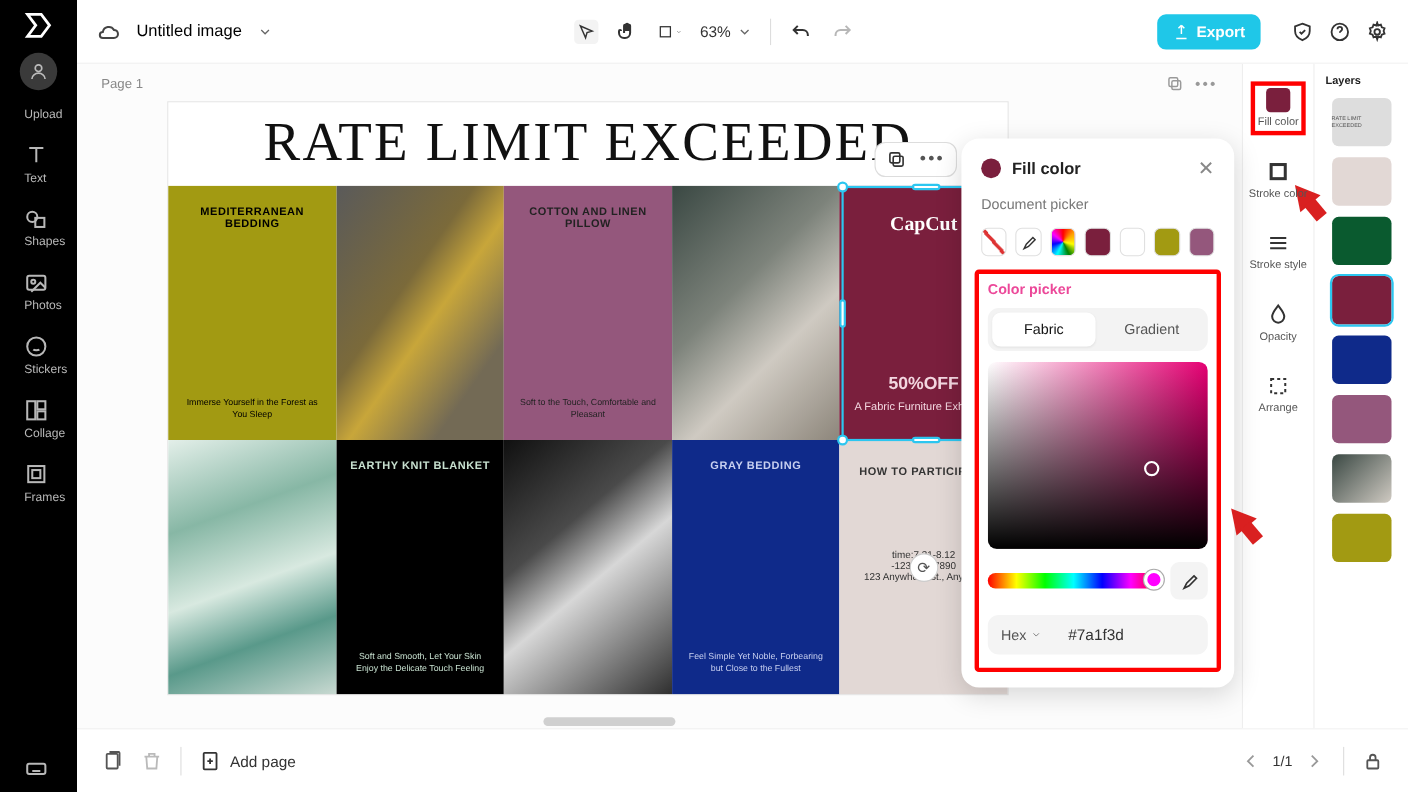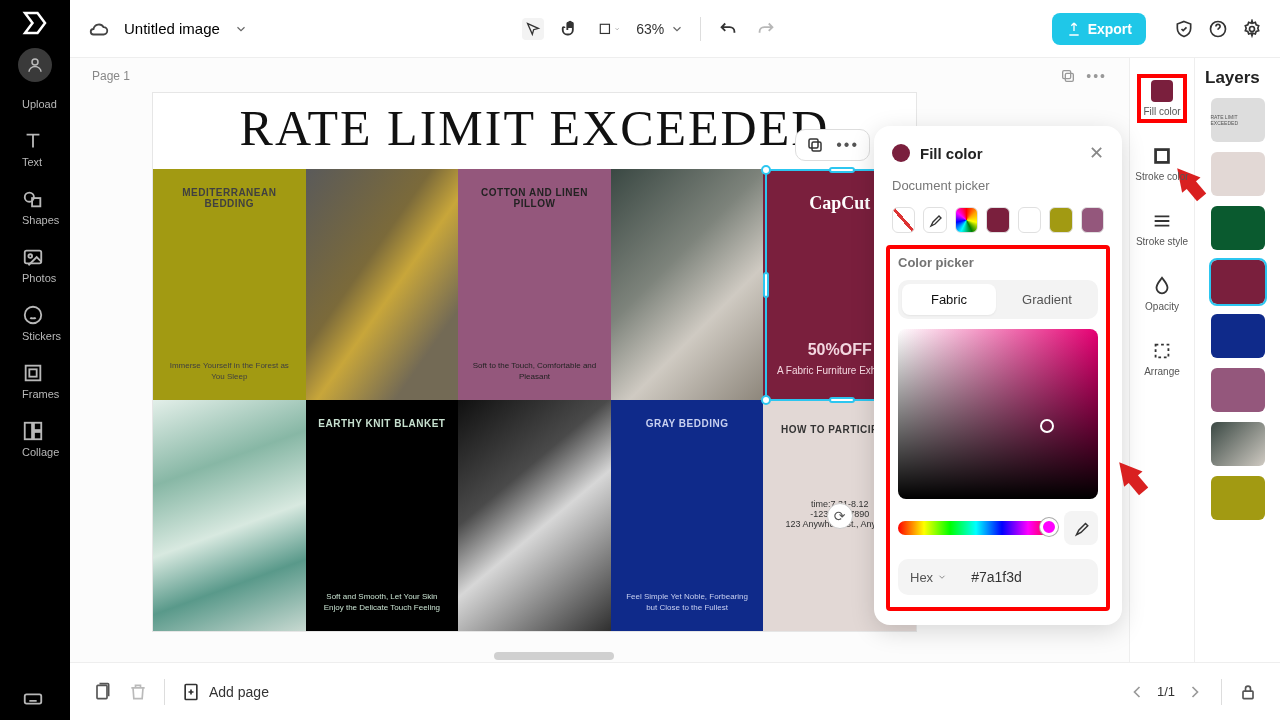--- a/index.html
+++ b/index.html
@@ -25,21 +25,21 @@
 .workspace { flex:1; display:flex; position:relative; background:#fcfcfc;}
 .canvas-area { flex:1; display:flex; flex-direction:column; position:relative; }
 .page-header { display:flex; align-items:center; padding: 10px 22px 4px; gap:10px; font-size:12px; color:#888;}
 .page-header .sp{flex:1;}
 .canvas { position:relative; margin: 4px 0 0 82px; width: 765px; height: 540px; background:#fff; border:1px solid #e6e6e6;}
 .canvas .big-title { position:absolute; top:6px; left:0; right:0; text-align:center; font-family: "Times New Roman", serif; font-size:50px; letter-spacing:2px; color:#111; font-weight:400;}
 .grid { position:absolute; top:76px; left:0; right:0; bottom:0; display:grid; grid-template-columns: repeat(5, 1fr); grid-template-rows: 1fr 1fr; }
 .tile { position:relative; overflow:hidden; display:flex; flex-direction:column; align-items:center; justify-content:flex-start; padding:18px 10px;}
 .tile .t-title { font-size:10px; font-weight:700; text-align:center; letter-spacing:0.5px;}
 .tile .t-body { font-size:8px; text-align:center; margin-top:auto; line-height:1.3;}
-.tile.olive { background:#a29a12; color:#404040;}
+.tile.olive { background:#a29a12; color:#000000;}
 .tile.mauve { background:#94577c; color:#222;}
 .tile.maroon { background:#7a1f3d; color:#f3d7e0;}
 .tile.green { background:#000000; color:#c7e0cf;}
 .tile.navy { background:#0f2a8a; color:#c8d0f0;}
 .tile.beige { background:#e2d8d5; color:#333;}
 .tile.photo1 { background: linear-gradient(125deg,#5a5a5a 0%, #7b6a3a 40%, #c8a63a 55%, #736a55 80%);}
 .tile.photo2 { background: linear-gradient(135deg,#3a4843 0%, #7d837b 40%, #cfcac2 65%, #8d867b 100%);}
 .tile.photo3 { background: linear-gradient(160deg,#e3efe9 0%, #87b7a5 30%, #d8e9e0 55%, #59998a 75%, #c8d9d1 100%);}
 .tile.photo4 { background: linear-gradient(140deg,#101010 0%, #4a4a4a 35%, #d7d7d7 55%, #2f2f2f 100%);}
 .selection-box { position:absolute; border:2px solid #2cc6f0; pointer-events:none;}
@@ -56,40 +56,40 @@
 .bottom-bar .pager{display:flex;align-items:center;gap:10px;font-size:13px;color:#333;}
 .hscroll { position:absolute; bottom:2px; left:40%; width:120px; height:8px; background:#d0d0d0; border-radius:4px;}
 
 .props-col { width: 65px; padding-top:18px; display:flex; flex-direction:column; align-items:center; gap:20px; background:#fff; border-left:1px solid #eee;}
 .props-col .prop { display:flex; flex-direction:column; align-items:center; gap:4px; font-size:10px; color:#555; cursor:pointer; padding:4px; position:relative;}
 .props-col .prop.active { outline:4px solid #f00; outline-offset:-2px;}
 .props-col .prop .swatch { width:22px; height:22px; border-radius:4px;}
 .props-col .prop svg{width:22px;height:22px;color:#333;}
 
 .layers-col { width:86px; background:#fff; border-left:1px solid #eee; padding:10px 6px; display:flex; flex-direction:column; align-items:center; gap:10px;}
-.layers-col .lyr-title{font-size:17px; font-weight:600; color:#222; align-self:flex-start; padding-left:4px;}
+.layers-col .lyr-title{font-size:10px; font-weight:600; color:#222; align-self:flex-start; padding-left:4px;}
 .layers-col .thumb { width:54px; height:44px; border-radius:6px; background:#ddd; position:relative;}
 .layers-col .thumb.sel { outline:2px solid #2cc6f0;}
 .checker { background-image: linear-gradient(45deg,#e8e8e8 25%,transparent 25%),linear-gradient(-45deg,#e8e8e8 25%,transparent 25%),linear-gradient(45deg,transparent 75%,#e8e8e8 75%),linear-gradient(-45deg,transparent 75%,#e8e8e8 75%); background-size:10px 10px; background-position:0 0,0 5px,5px -5px,-5px 0;}
 
 .popover { position:absolute; top:68px; right:158px; width:248px; background:#fff; border-radius:16px; box-shadow:0 6px 24px rgba(0,0,0,0.15); padding:16px 18px 20px; display:flex; flex-direction:column; gap:14px;}
 .popover .hdr { display:flex; align-items:center; gap:10px;}
 .popover .hdr .dot{width:18px;height:18px;border-radius:50%;}
 .popover .hdr .ttl{font-size:15px; font-weight:600; color:#222;}
 .popover .hdr .close{margin-left:auto; color:#888; font-size:18px; cursor:pointer;}
 .popover .subttl{font-size:13px;color:#777;}
 .popover .doc-colors{display:flex; gap:8px;}
 .popover .sw{width:26px;height:26px;border-radius:6px;border:1px solid #e0e0e0;}
 .popover .sw.none{background:linear-gradient(to top right,transparent 45%,#d33 45%,#d33 55%,transparent 55%);}
 .popover .sw.rainbow{background:conic-gradient(red,orange,yellow,green,cyan,blue,magenta,red);}
 .popover .sw.eyed{display:flex;align-items:center;justify-content:center;}
 .popover .sw.eyed svg{width:16px;height:16px;color:#333;}
 
 .picker-wrap { border:4px solid #f00; border-radius:4px; margin:-2px -6px -6px -6px; padding:6px 8px 12px;}
-.picker-wrap .pk-title{font-size:13px; font-weight:600; color:#737373; margin-bottom:10px;}
+.picker-wrap .pk-title{font-size:13px; font-weight:600; color:#ec4899; margin-bottom:10px;}
 .picker-wrap .tabs{display:flex; background:#f3f3f3; border-radius:10px; padding:4px; gap:4px; margin-bottom:10px;}
 .picker-wrap .tab{flex:1;text-align:center;font-size:13px;padding:8px 0;border-radius:8px;color:#555;cursor:pointer;}
 .picker-wrap .tab.active{background:#fff;color:#111;font-weight:500;box-shadow:0 1px 2px rgba(0,0,0,0.06);}
 .picker-wrap .sv-box{position:relative;width:100%;height:170px;border-radius:8px;background:linear-gradient(to top, #000, rgba(0,0,0,0)), linear-gradient(to right, #fff, #e60073);}
 .picker-wrap .sv-box .cursor{position:absolute; width:14px;height:14px;border:2px solid #fff;border-radius:50%; right:44px; top:90px;}
 .picker-wrap .hue-row{display:flex;align-items:center;gap:10px;margin-top:12px;}
 .picker-wrap .hue{flex:1;height:14px;border-radius:7px;background:linear-gradient(to right,red,yellow,lime,cyan,blue,magenta,red);position:relative;}
 .picker-wrap .hue .hcursor{position:absolute;right:-4px;top:-3px;width:18px;height:18px;border:3px solid #fff;border-radius:50%;background:#f0f;box-shadow:0 0 0 1px #aaa;}
 .picker-wrap .eyedrop{width:34px;height:34px;border-radius:8px;background:#f4f4f4;display:flex;align-items:center;justify-content:center;}
 .picker-wrap .hex-row{display:flex;align-items:center;gap:10px;background:#f4f4f4;border-radius:10px;padding:10px 12px;margin-top:14px;}
@@ -144,32 +144,32 @@
     </div>
   <div class="item">
       <svg viewBox="0 0 24 24" fill="none" stroke="currentColor" stroke-width="2">
         <circle cx="12" cy="12" r="9"></circle>
         <path d="M9 10h.01M15 10h.01M9 15c1 1 5 1 6 0"></path>
       </svg>
       <span>Stickers</span>
     </div>
   <div class="item">
       <svg viewBox="0 0 24 24" fill="none" stroke="currentColor" stroke-width="2">
-        <rect x="4" y="4" width="16" height="16"></rect>
-        <rect x="8" y="8" width="8" height="8"></rect>
-      </svg>
-      <span>Frames</span>
-    </div>
-  <div class="item">
-      <svg viewBox="0 0 24 24" fill="none" stroke="currentColor" stroke-width="2">
         <rect x="3" y="3" width="8" height="18"></rect>
         <rect x="13" y="3" width="8" height="8"></rect>
         <rect x="13" y="13" width="8" height="8"></rect>
       </svg>
       <span>Collage</span>
+    </div>
+  <div class="item">
+      <svg viewBox="0 0 24 24" fill="none" stroke="currentColor" stroke-width="2">
+        <rect x="4" y="4" width="16" height="16"></rect>
+        <rect x="8" y="8" width="8" height="8"></rect>
+      </svg>
+      <span>Frames</span>
     </div>
   <div style="flex:1"></div>
   <div class="item">
       <svg viewBox="0 0 24 24" fill="none" stroke="currentColor" stroke-width="2">
         <rect x="3" y="7" width="18" height="10" rx="2"></rect>
         <path d="M7 11h.01M11 11h.01M15 11h.01M8 14h8"></path>
       </svg>
     </div>
 </div>
 

